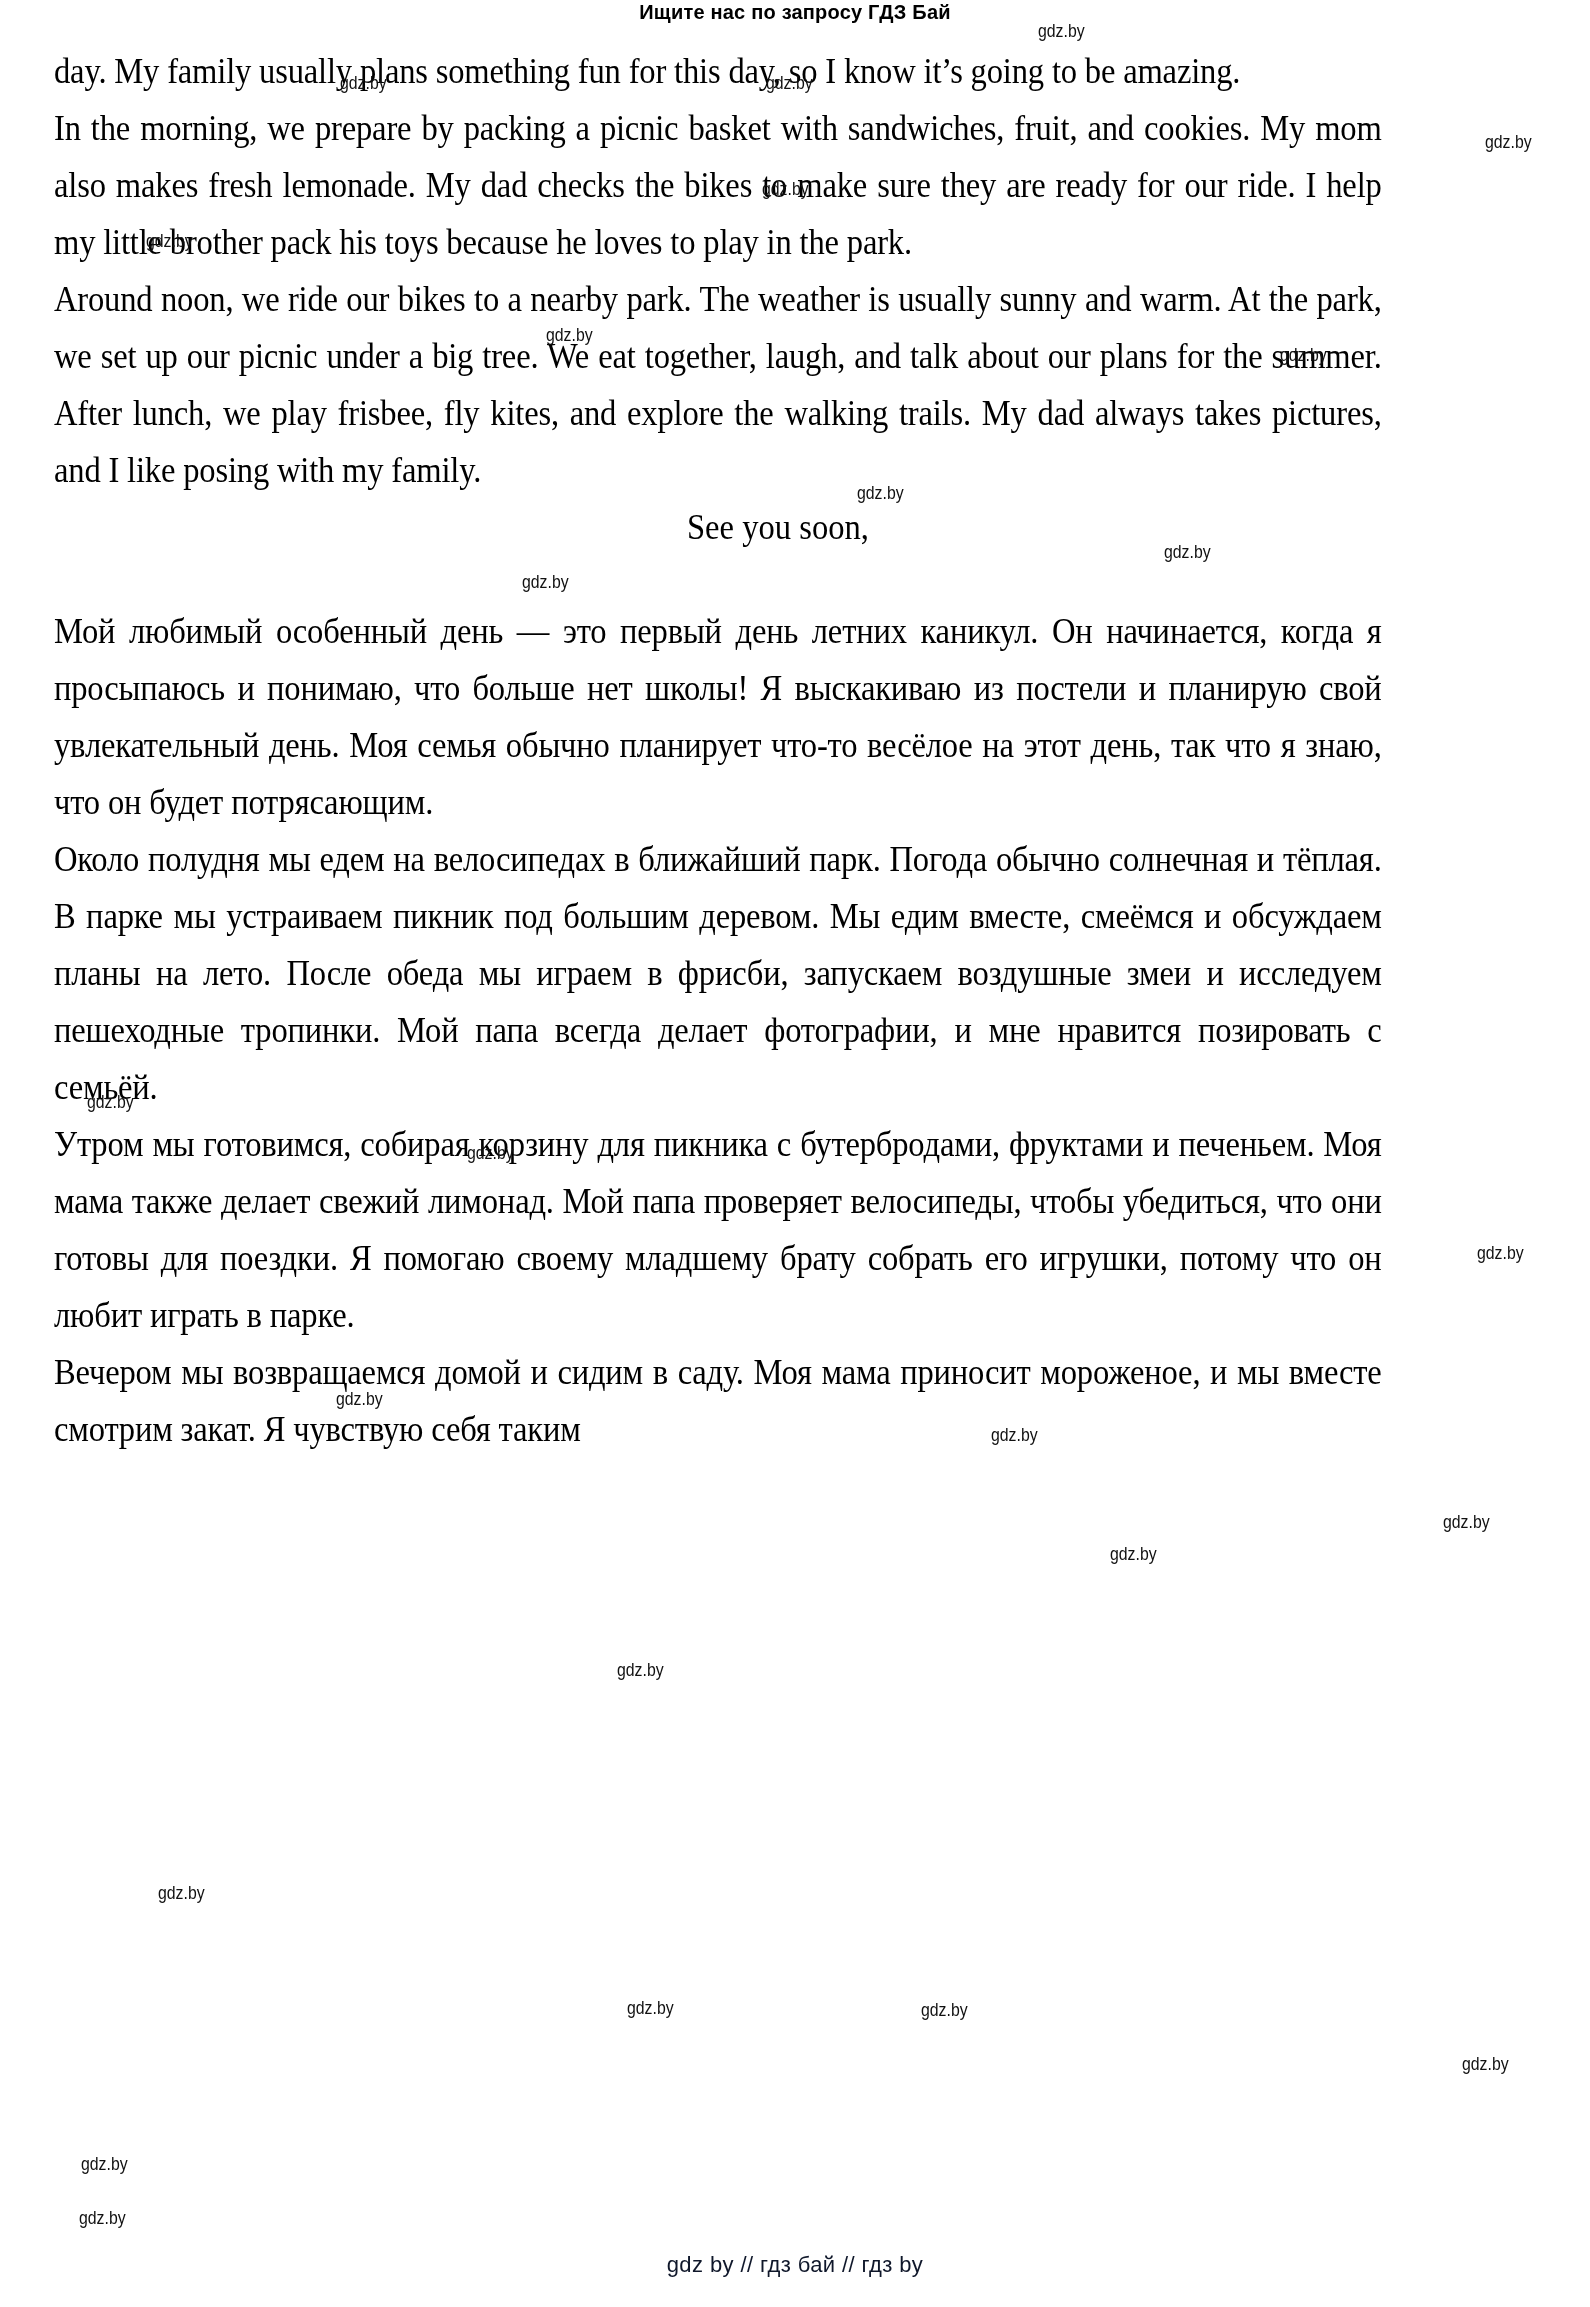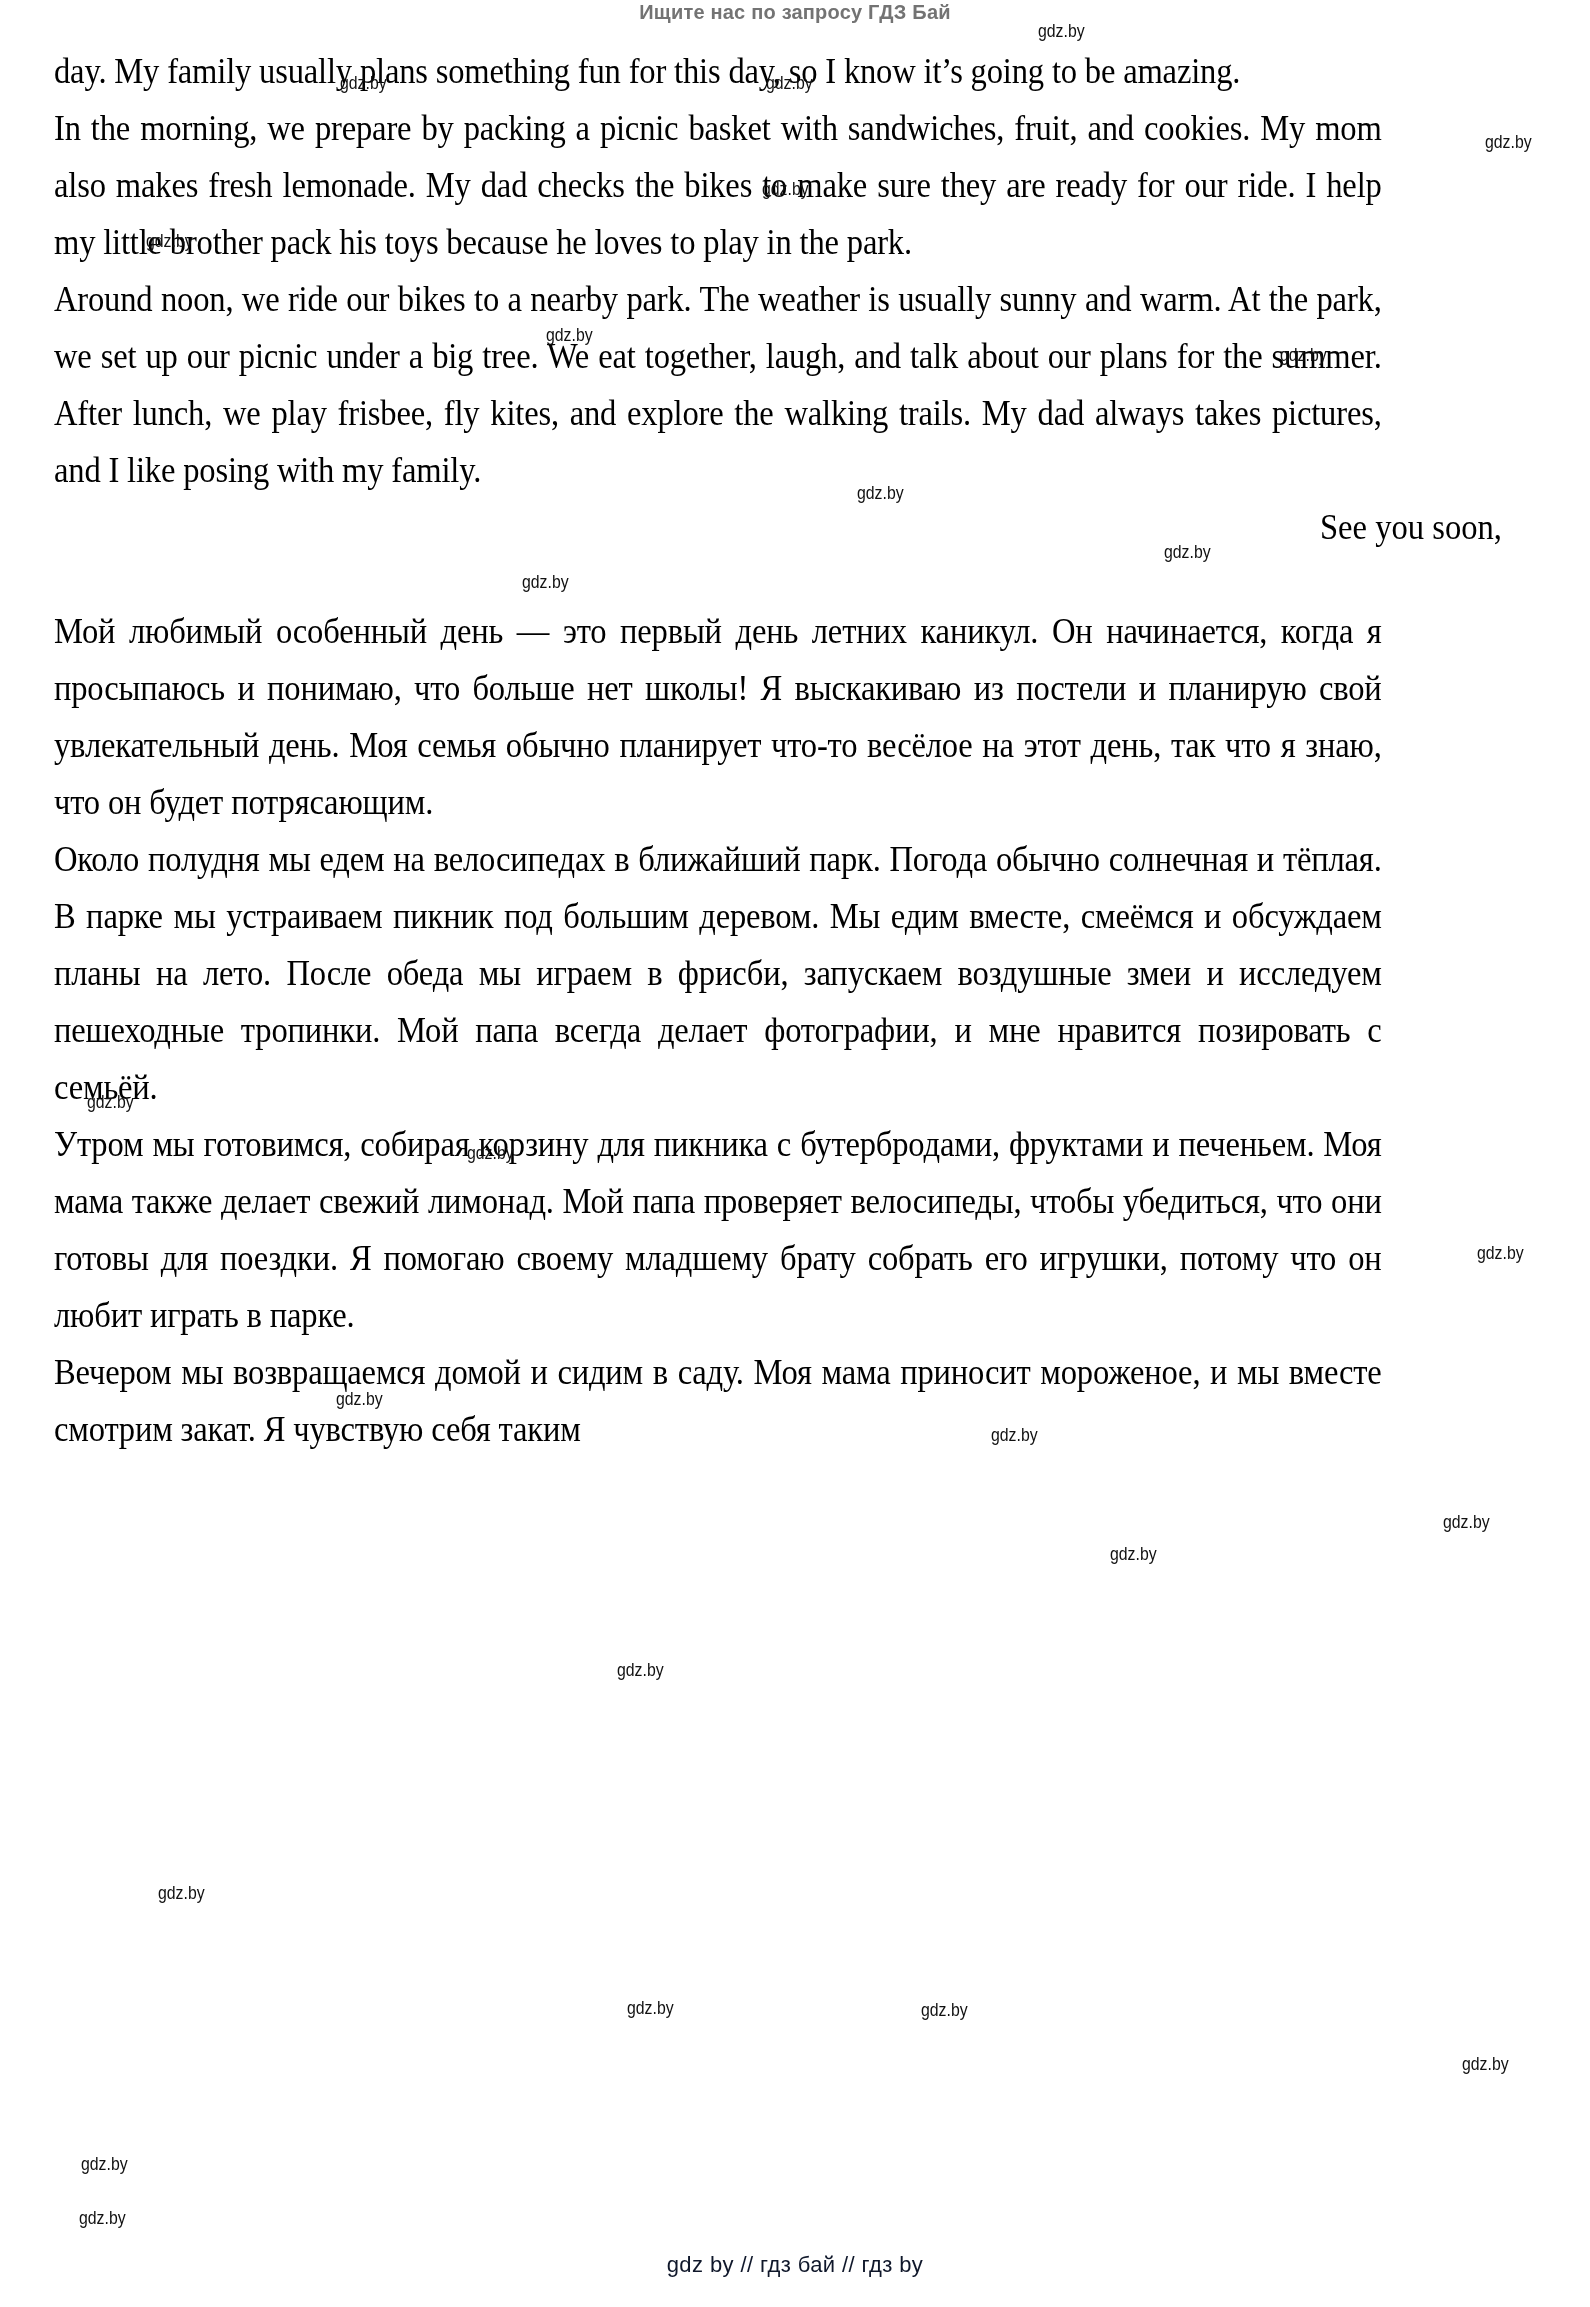--- a/index.html
+++ b/index.html
@@ -60,21 +60,21 @@
     display: inline-block;
     transform: scaleX(0.905);
     transform-origin: left center;
     width: 100%;
   }
   .gap-block { height: 47px; }
 
   .signoff {
     font-size: 36px;
     line-height: 57px;
-    text-align: right;
+    text-align: center;
     text-decoration: underline;
   }
   .signoff > span.sq {
     display: inline-block;
     transform: scaleX(0.905);
     transform-origin: left center;
   }
 
   
   .wm {
@@ -102,21 +102,21 @@
     color: #5b0f8b;
     white-space: nowrap;
     letter-spacing: 0.4px;
   }
 </style>
 </head>
 <body>
 
 <div id="page">
 
-  <div class="promo-banner" style="color: #737373;">Ищите нас по запросу ГДЗ Бай</div>
+  <div class="promo-banner" style="color: #000000;">Ищите нас по запросу ГДЗ Бай</div>
 
   <div class="text-column">
 
     <p class="para"><span class="sq">day. My family usually plans something fun for this day, so I know it’s going to be amazing.</span></p>
 
     <p class="para"><span class="sq">In the morning, we prepare by packing a picnic basket with sandwiches, fruit, and cookies. My mom also makes fresh lemonade. My dad checks the bikes to make sure they are ready for our ride. I help my little brother pack his toys because he loves to play in the park.</span></p>
 
     <p class="para"><span class="sq">Around noon, we ride our bikes to a nearby park. The weather is usually sunny and warm. At the park, we set up our picnic under a big tree. We eat together, laugh, and talk about our plans for the summer. After lunch, we play frisbee, fly kites, and explore the walking trails. My dad always takes pictures, and I like posing with my family.</span></p>
 
 

